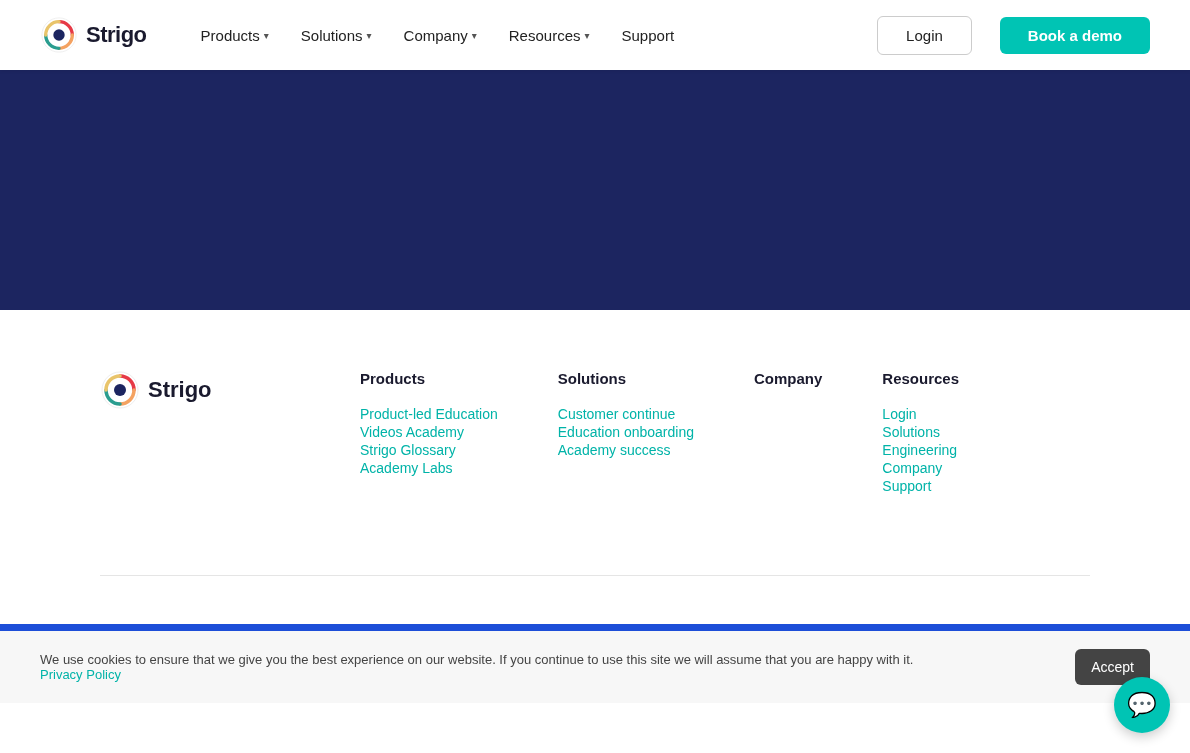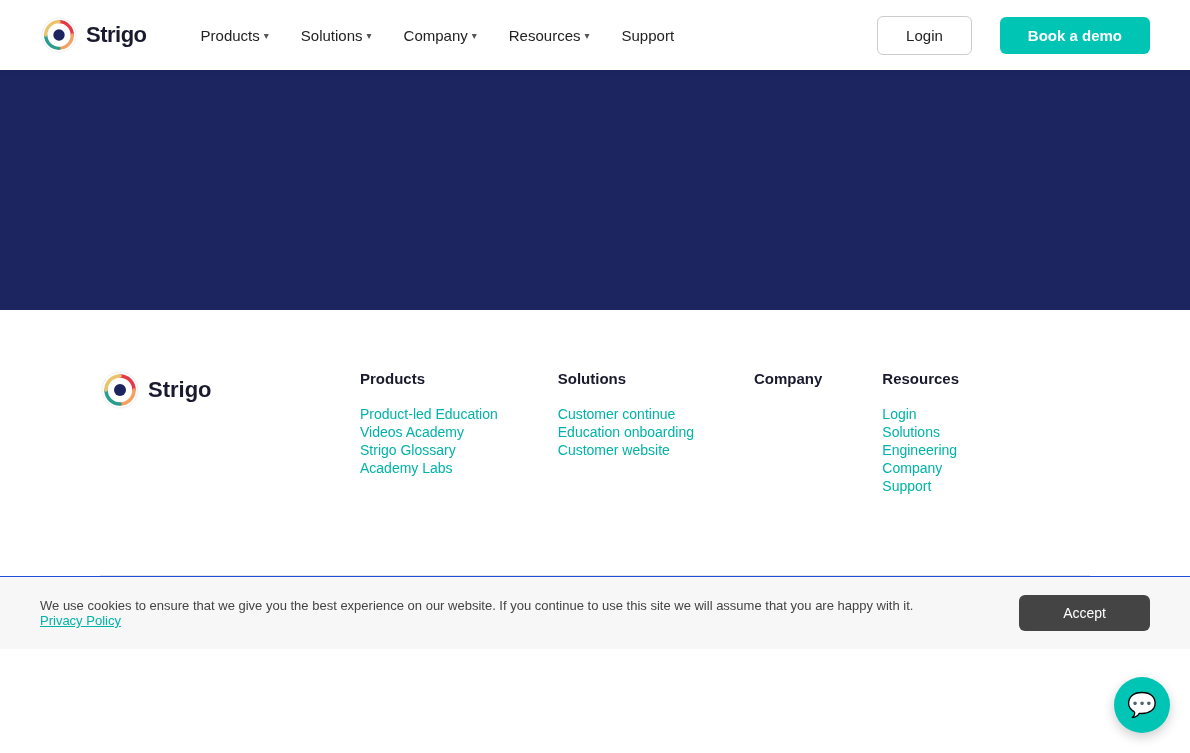--- a/index.html
+++ b/index.html
@@ -142,39 +142,39 @@
     
     .footer-divider {
       border: none;
       border-top: 1px solid #e5e5e5;
       margin: 40px 100px 0;
     }
 
     
     .cookie-banner {
       background: #f7f7f7;
-      border-top: 1px solid #1d4ed8;
+      border-top: 7px solid #1d4ed8;
       padding: 18px 40px;
       display: flex;
       align-items: center;
       justify-content: space-between;
       gap: 20px;
+      margin-top: 48px;
     }
     .cookie-text {
       font-size: 13px;
       color: #444;
       flex: 1;
     }
     .cookie-link {
       color: #00b3a8;
-      text-decoration: underline;
       cursor: pointer;
     }
     .btn-accept {
-      padding: 10px 44px;
+      padding: 10px 16px;
       background: #444;
       color: #fff;
       border: none;
       border-radius: 6px;
       font-size: 14px;
       font-weight: 500;
       cursor: pointer;
       white-space: nowrap;
     }
 
@@ -270,21 +270,21 @@
           <li><a>Strigo Glossary</a></li>
           <li><a>Academy Labs</a></li>
         </ul>
       </div>
 
       <div class="footer-col">
         <h4>Solutions</h4>
         <ul>
           <li><a>Customer continue</a></li>
           <li><a>Education onboarding</a></li>
-          <li><a>Customer website</a></li>
+          <li><a>Academy success</a></li>
         </ul>
       </div>
 
       <div class="footer-col">
         <h4>Company</h4>
       </div>
 
       <div class="footer-col">
         <h4>Resources</h4>
         <ul>

